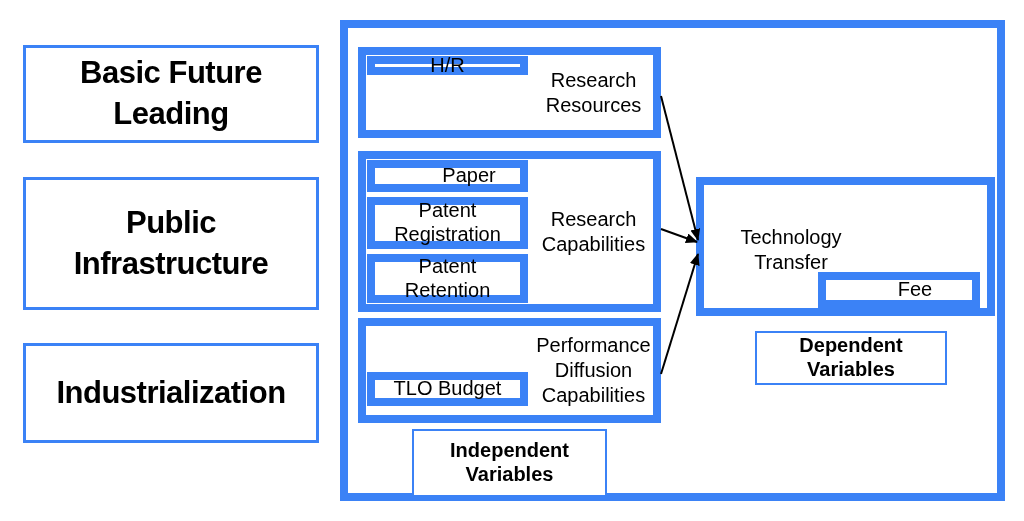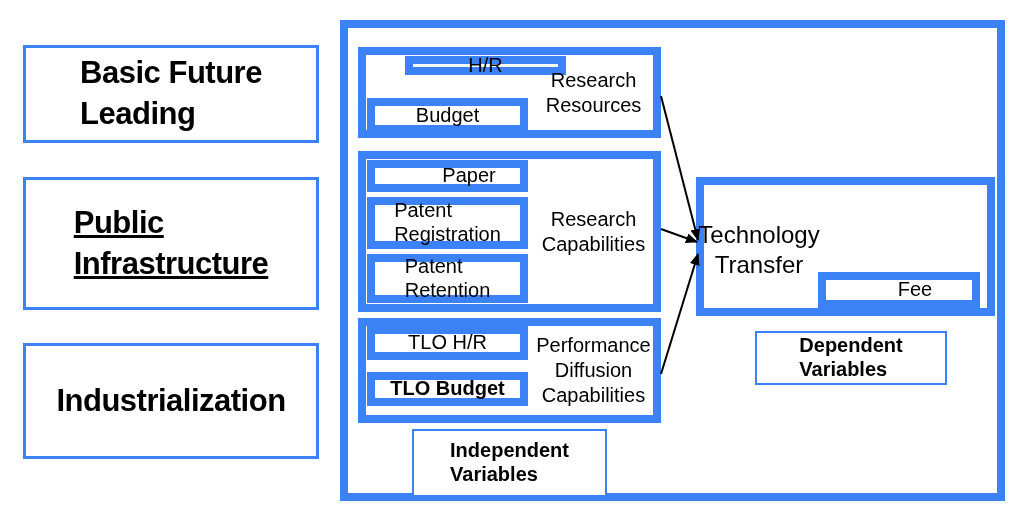--- a/index.html
+++ b/index.html
@@ -2,68 +2,66 @@
 <html><head>
 <meta charset="utf-8">
 <style>
   html,body{margin:0;padding:0;background:#ffffff;}
   .canvas{
     position:relative;width:1024px;height:521px;background:#ffffff;
     font-family:"Liberation Sans",sans-serif;color:#000;overflow:hidden;
   }
   .box{
     position:absolute;box-sizing:border-box;border:8px solid #3b82f6;background:#fff;
-    display:flex;align-items:center;justify-content:center;
+    display:flex;align-items:center;justify-content:center;text-align:center;
     white-space:pre-line;
   }
   .factor{
     border-width:3px;font-weight:bold;font-size:31px;line-height:1.32;letter-spacing:-0.5px;
   }
   .frame{background:transparent;}
   .group{background:transparent;}
   .inner{font-size:20px;line-height:1.18;}
   .glabel{
     position:absolute;box-sizing:border-box;display:flex;align-items:center;justify-content:center;
     text-align:center;font-size:20px;line-height:1.24;white-space:pre-line;
   }
   .varcap{font-weight:bold;font-size:20px;line-height:1.18;border-width:2px;}
-  .ttlabel{font-size:24px;line-height:1.24;}
+  .ttlabel{font-size:20px;line-height:1.24;margin-left:32px;}
   svg.arrows{position:absolute;left:0;top:0;pointer-events:none;}
 </style>
 </head>
 <body>
 
 <div class="canvas">
 
   <div class="box factor" style="left:23px;top:45px;width:296px;height:98px;">Basic Future
 Leading</div>
-  <div class="box factor" style="left:23px;top:177px;width:296px;height:133px;text-decoration:underline;">Public
+  <div class="box factor" style="left:23px;top:177px;width:296px;height:133px;">Public
 Infrastructure</div>
-  <div class="box factor" style="left:23px;top:343px;width:296px;height:116px;">Industrialization</div>
+  <div class="box factor" style="left:23px;top:343px;width:296px;height:100px;">Industrialization</div>
 
   <div class="box frame" style="left:340px;top:20px;width:665px;height:481px;"></div>
 
   <div class="box group" style="left:358px;top:47px;width:303px;height:91px;"></div>
-  <div class="box inner" style="left:367px;top:56px;width:161px;height:19px;margin-left:38px;">H/R</div>
-  <div class="box inner" style="left:367px;top:98px;width:161px;height:35px;">Budget</div>
+  <div class="box inner" style="left:367px;top:56px;width:161px;height:19px;">H/R</div>
   <div class="glabel" style="left:528px;top:47px;width:131px;height:91px;">Research
 Resources</div>
 
   <div class="box group" style="left:358px;top:151px;width:303px;height:161px;"></div>
   <div class="box inner" style="left:367px;top:160px;width:161px;height:32px;padding-left:43px;">Paper</div>
   <div class="box inner" style="left:367px;top:197px;width:161px;height:52px;">Patent
 Registration</div>
   <div class="box inner" style="left:367px;top:254px;width:161px;height:49px;">Patent
 Retention</div>
   <div class="glabel" style="left:528px;top:151px;width:131px;height:161px;">Research
 Capabilities</div>
 
   <div class="box group" style="left:358px;top:318px;width:303px;height:105px;"></div>
-  <div class="box inner" style="left:367px;top:326px;width:161px;height:34px;">TLO H/R</div>
-  <div class="box inner" style="left:367px;top:372px;width:161px;height:34px;font-weight:bold;">TLO Budget</div>
+  <div class="box inner" style="left:367px;top:372px;width:161px;height:34px;">TLO Budget</div>
   <div class="glabel" style="left:528px;top:318px;width:131px;height:105px;">Performance
 Diffusion
 Capabilities</div>
 
   <div class="box varcap" style="left:412px;top:429px;width:195px;height:68px;">Independent
 Variables</div>
 
   <div class="box group" style="left:696px;top:177px;width:299px;height:139px;"></div>
   <div class="glabel ttlabel" style="left:698px;top:222px;width:122px;height:56px;">Technology
 Transfer</div>

